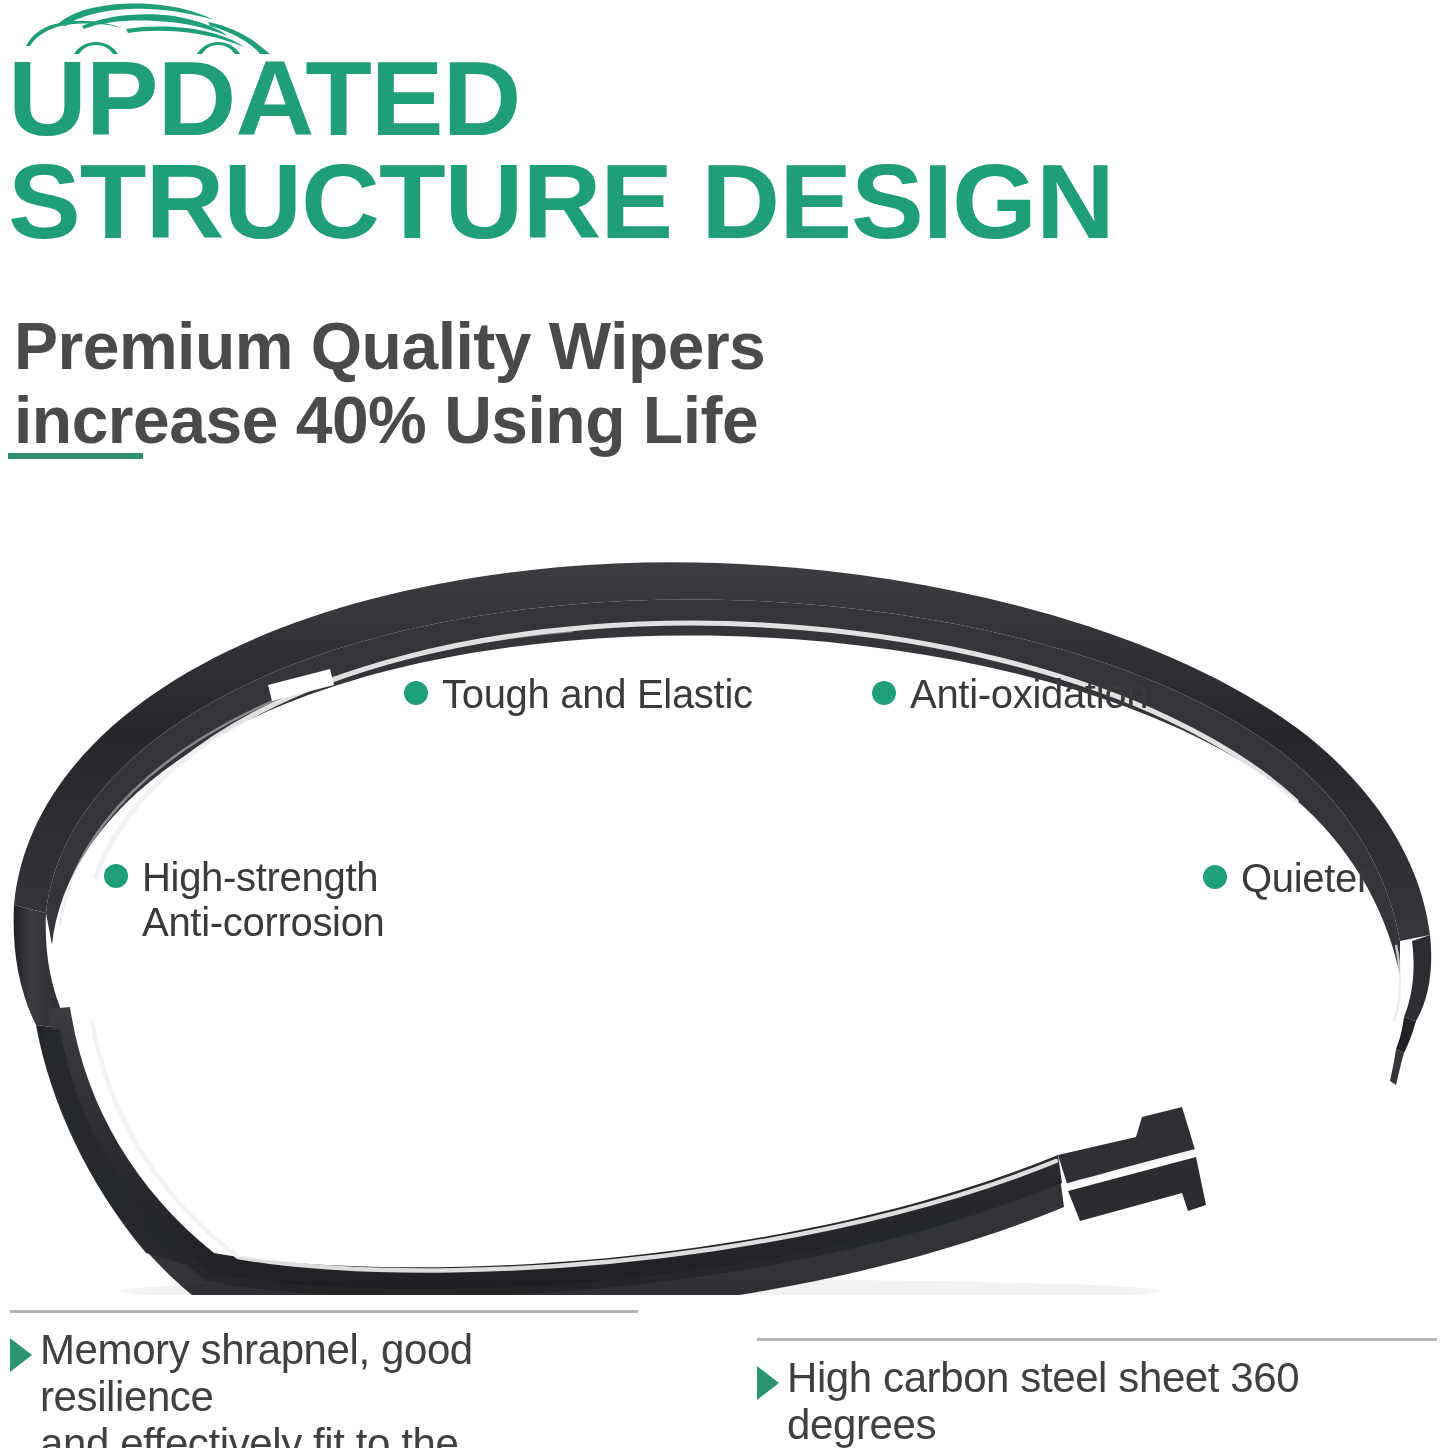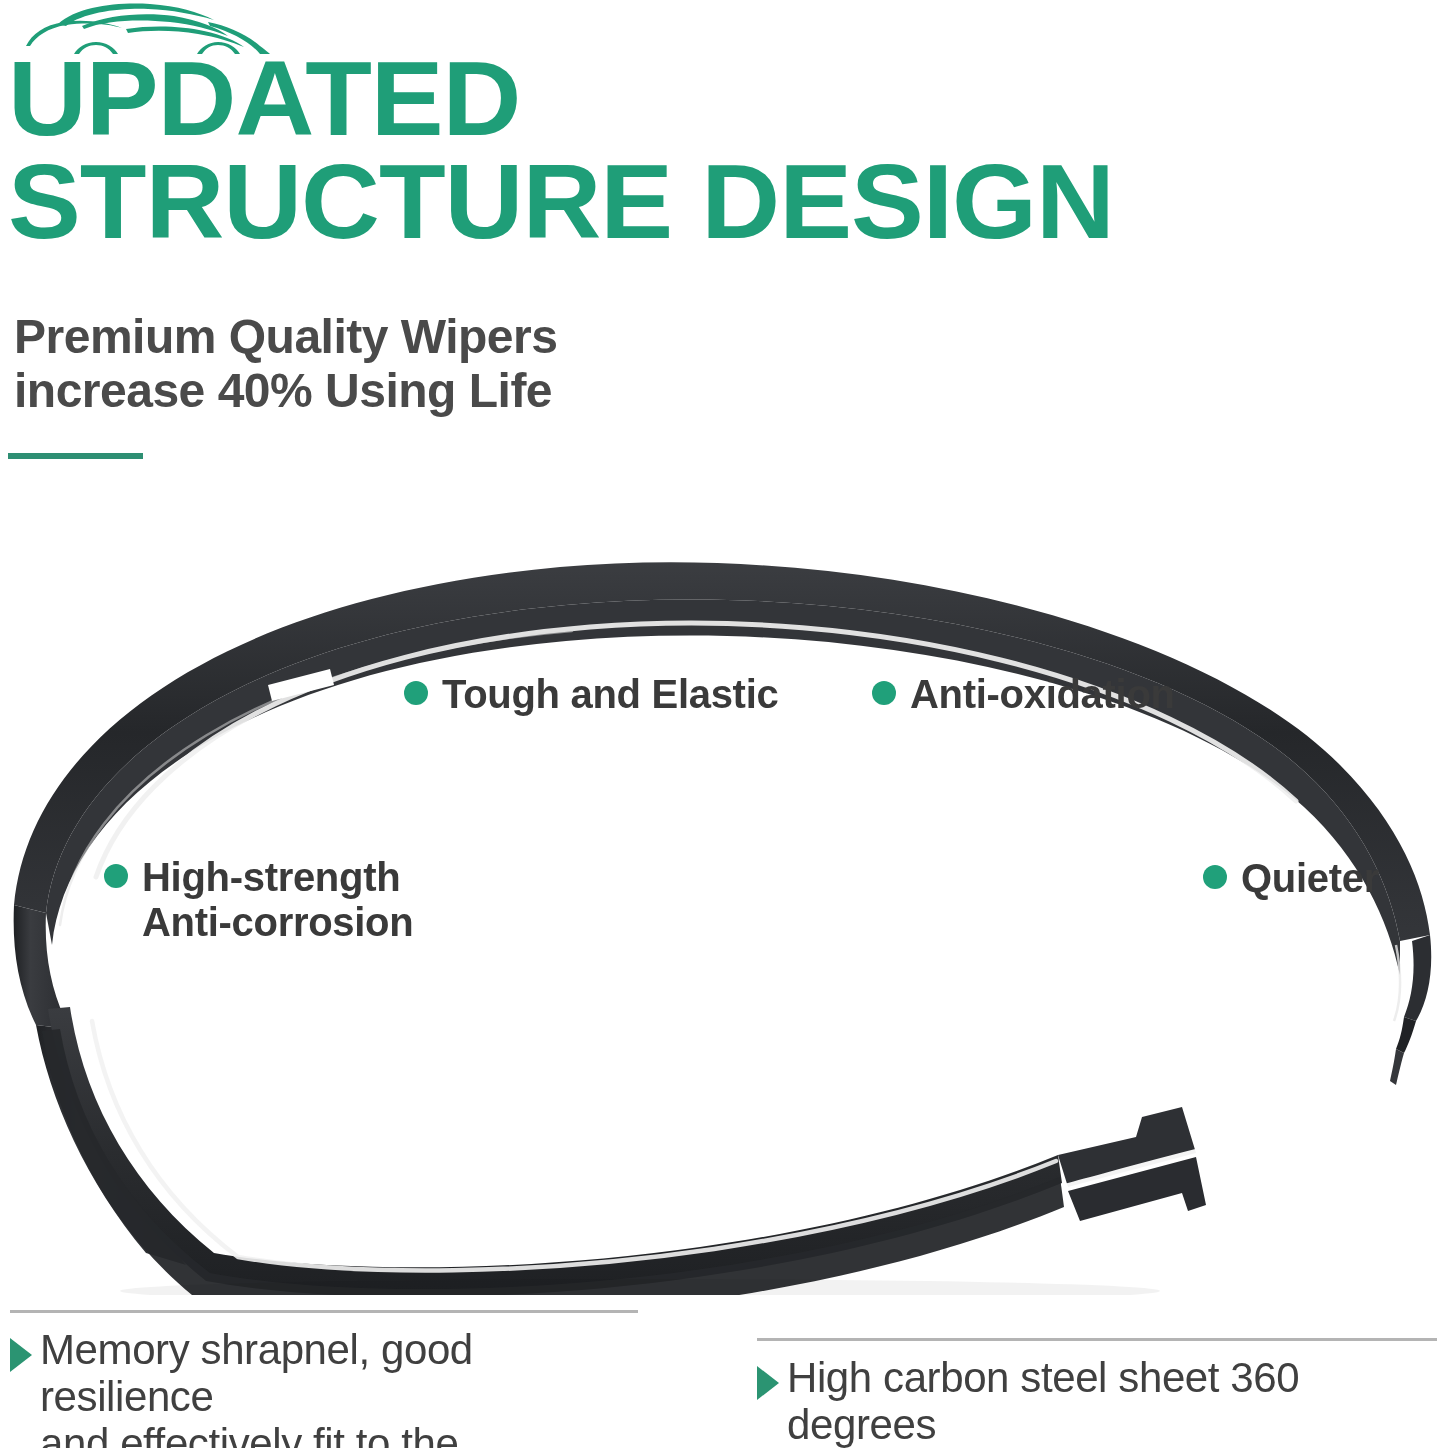--- a/index.html
+++ b/index.html
@@ -24,21 +24,21 @@
     letter-spacing:-1px;
     transform:scaleX(1.04);
     transform-origin:left top;
     white-space:pre-line;
   }
   .subhead{
     position:absolute;left:14px;top:310px;width:1200px;
     color:#4a4a4a;
     font-family:"Liberation Sans Narrow","Liberation Sans",sans-serif;
     font-weight:bold;
-    font-size:48px;
+    font-size:66px;
     line-height:1.12;
     letter-spacing:-0.5px;
     white-space:pre-line;
   }
   .rule-teal{
     position:absolute;left:8px;top:453px;width:135px;height:6px;
     background:#2e8f73;
   }
 
   
@@ -46,21 +46,21 @@
 
   
   .callout{position:absolute;display:flex;align-items:flex-start;gap:14px;}
   .dot{
     width:24px;height:24px;border-radius:50%;
     background:#20a07a;flex:0 0 auto;margin-top:9px;
   }
   .callout .txt{
     color:#3a3a3a;
     font-family:"Liberation Sans Narrow","Liberation Sans",sans-serif;
-    font-weight:bold;
+    font-weight:normal;
     font-size:40px;
     line-height:1.12;
     white-space:pre-line;
     letter-spacing:-0.3px;
   }
   #co-tough{left:404px;top:672px;}
   #co-anti{left:872px;top:672px;}
   #co-high{left:104px;top:855px;}
   #co-quiet{left:1203px;top:856px;}
 

